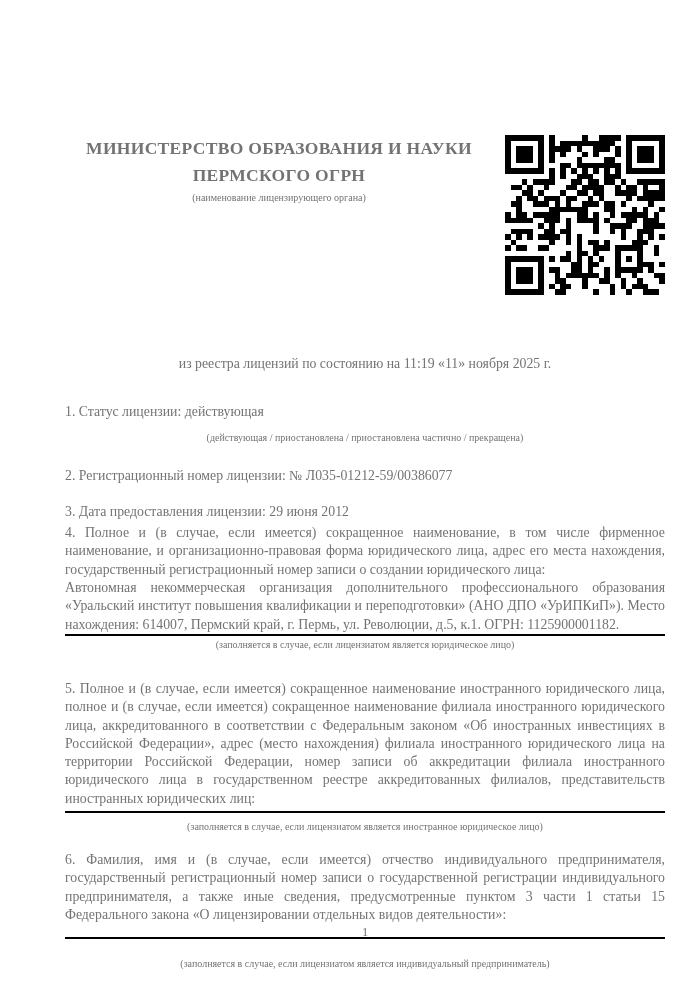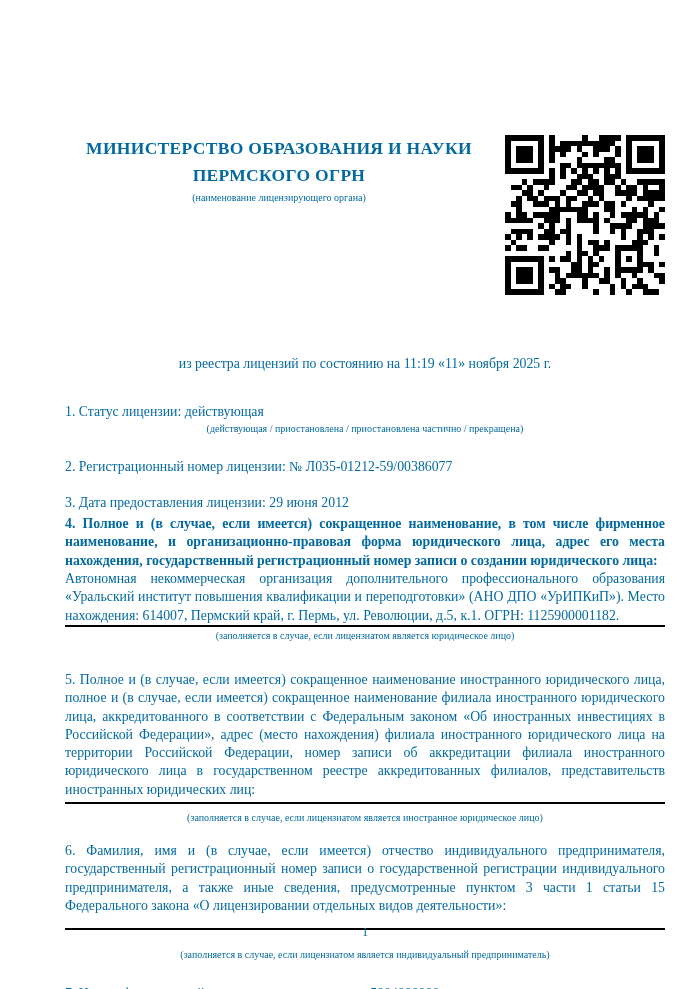--- a/index.html
+++ b/index.html
@@ -3,41 +3,41 @@
 <meta charset="utf-8">
 <style>
   html, body { margin: 0; padding: 0; background: #ffffff; }
   .page {
     position: relative;
     width: 700px;
     height: 989px;
     box-sizing: border-box;
     padding: 83px 35px 0 65px;
     background: #ffffff;
-    color: #0369a1;
+    color: #737373;
     font-family: "Liberation Serif", "DejaVu Serif", serif;
     font-size: 13.8px;
     line-height: 18.3px;
     overflow: hidden;
   }
   .header { position: relative; height: 157px; }
   .ministry { width: 428px; margin-top: 52px; text-align: center; }
   .ministry-line { font-size: 17.5px; font-weight: bold; line-height: 27px; letter-spacing: 0.3px; }
   .ministry-caption { font-size: 10px; line-height: 14px; margin-top: 2px; }
   .qr { position: absolute; top: 0; right: 0; width: 160px; height: 160px; }
   .qr svg { width: 100%; height: 100%; shape-rendering: crispEdges; }
   .doc-title { margin-top: 63px; text-align: center; }
   .body-line { }
   .item1 { margin-top: 30px; }
   .small-caption { font-size: 10px; line-height: 14px; text-align: center; }
-  .caption-after-item1 { margin-top: 0; text-align: center; }
+  .caption-after-item1 { margin-top: 9px; text-align: center; }
   .item2 { margin-top: 22px; }
   .item3 { margin-top: 18px; }
   .para { text-align: justify; }
-  .para4 { margin-top: 3px; font-weight: bold; }
+  .para4 { margin-top: 3px; }
   .rule { border-top: 2px solid #000000; height: 0; }
   .rule4 { margin-top: 0; }
   .caption4 { margin-top: 2px; }
   .para5 { margin-top: 28px; }
   .rule5 { margin-top: 3px; }
   .caption5 { margin-top: 7px; }
   .para6 { margin-top: 17px; }
   .rule6 { margin-top: 13px; }
   .caption6 { margin-top: 18px; }
   .item7 { margin-top: 23px; }

